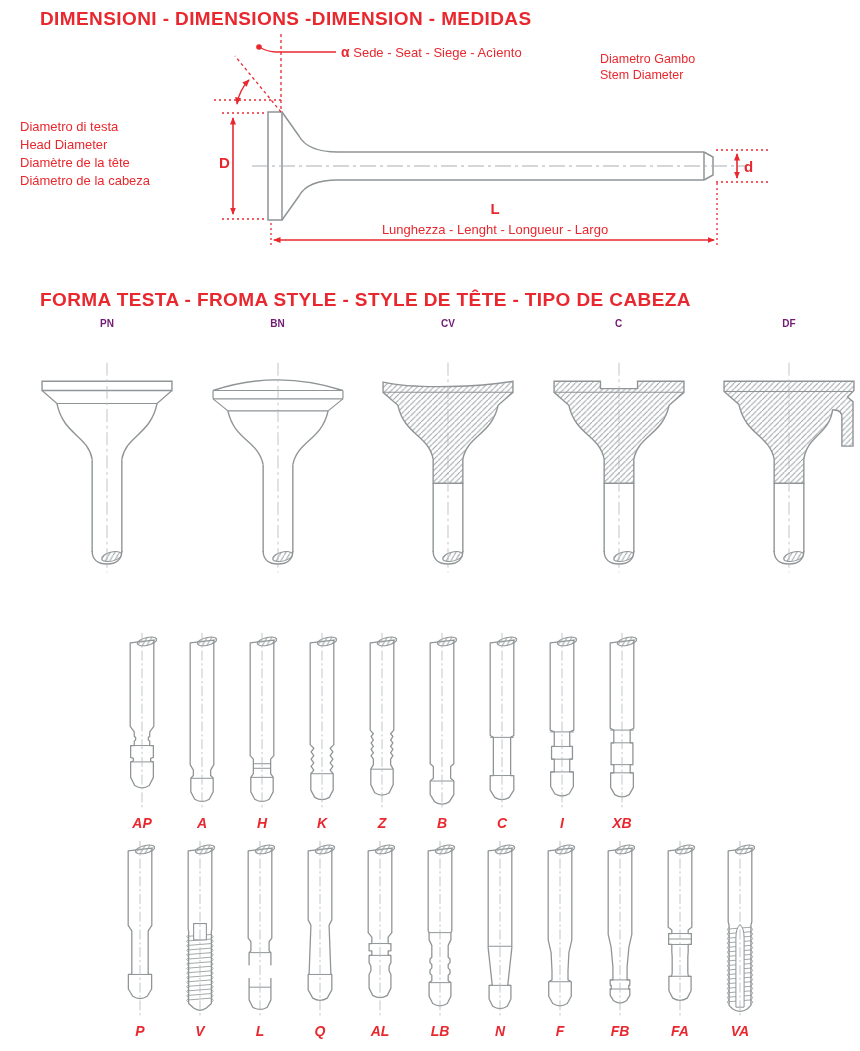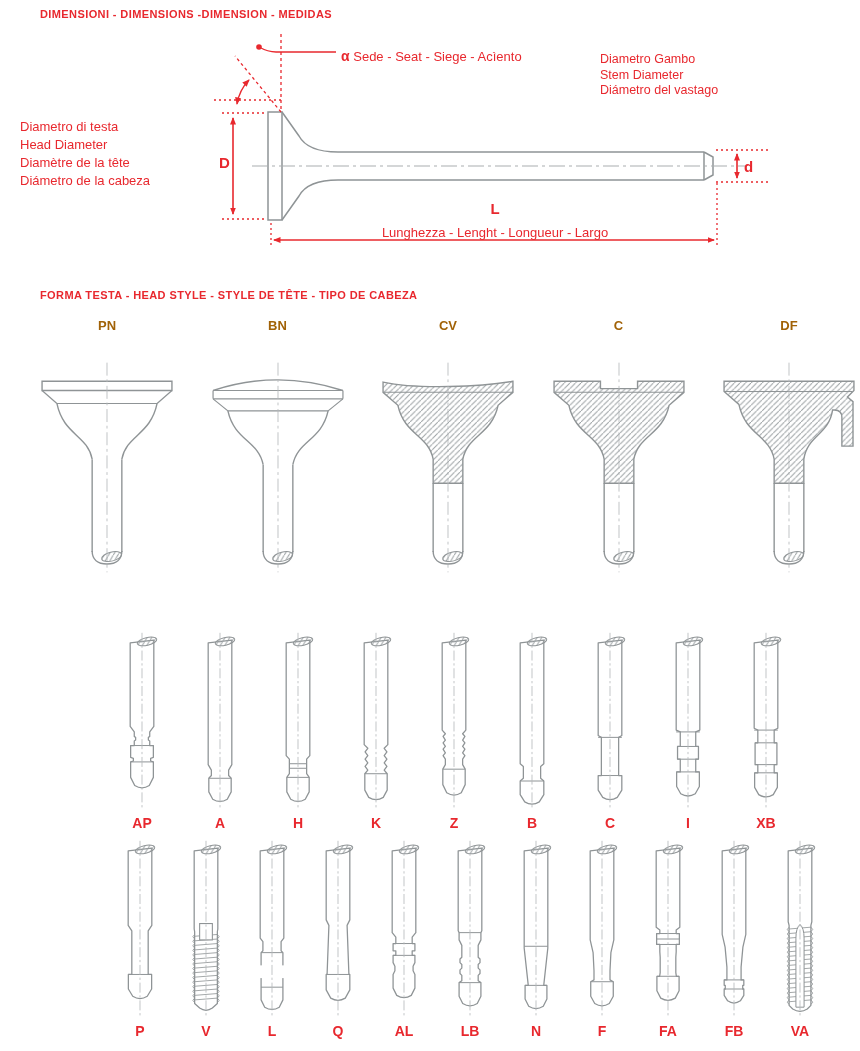--- a/index.html
+++ b/index.html
@@ -1,28 +1,28 @@
 <!DOCTYPE html>
 <html><head>
 <meta charset="utf-8">
 <style>
   html,body{margin:0;padding:0;background:#fff;}
   .page{position:relative;width:860px;height:1051px;background:#fff;overflow:hidden;
         font-family:"Liberation Sans","DejaVu Sans",sans-serif;}
-  .sec-title{position:absolute;left:40px;font-size:11px;font-weight:bold;
+  .sec-title{position:absolute;left:40px;font-size:19px;font-weight:bold;
              color:#e8282e;letter-spacing:.4px;white-space:nowrap;}
-  .red-note{color:#e8282e;font-size:13px;line-height:24px;white-space:nowrap;}
+  .red-note{color:#e8282e;font-size:13px;line-height:17px;white-space:nowrap;}
   .abs{position:absolute;}
   .r-align{}
   .c-align{text-align:center;}
   .sym{color:#e8282e;font-weight:bold;font-size:15px;}
   .heads-row{position:absolute;left:30px;top:318px;width:836px;display:flex;justify-content:space-between;}
   .head-col{width:154px;display:flex;flex-direction:column;align-items:center;}
-  .head-label{color:#a16207;font-weight:bold;font-size:13px;height:26px;}
-  .stem-row{position:absolute;display:flex;justify-content:space-between;}
+  .head-label{color:#701a75;font-weight:bold;font-size:10px;height:26px;}
+  .stem-row{position:absolute;display:flex;font-style:italic;}
   .stem-row1{left:112px;top:630px;width:684px;}
   .stem-row2{left:110px;top:838px;width:720px;}
   .stem-col{width:60px;display:flex;flex-direction:column;align-items:center;}
   .stem-label{color:#e8282e;font-weight:bold;font-size:14px;margin-top:3px;}
   svg{display:block;}
 </style>
 </head>
 <body>
 
 <svg width="0" height="0" style="position:absolute" aria-hidden="true">
@@ -85,27 +85,26 @@
     </div>
     <div class="abs red-note r-align" style="left:20px;top:118px;width:192px;line-height:18px;">
       <div>Diametro di testa</div>
       <div>Head Diameter</div>
       <div>Diamètre de la tête</div>
       <div>Diámetro de la cabeza</div>
     </div>
     <div class="abs red-note r-align" style="left:600px;top:52px;width:246px;line-height:15.5px;font-size:12.5px;">
       <div>Diametro Gambo</div>
       <div>Stem Diameter</div>
-      <div>Diámetro del vastago</div>
     </div>
     <div class="abs c-align" style="left:270px;top:200px;width:450px;color:#e8282e;font-weight:bold;font-size:15px;">L</div>
     <div class="abs red-note c-align" style="left:270px;top:221px;width:450px;">Lunghezza - Lenght - Longueur - Largo</div>
   </div>
 
-  <div class="sec-title" style="top:289px;">FORMA TESTA - HEAD STYLE - STYLE DE TÊTE - TIPO DE CABEZA</div>
+  <div class="sec-title" style="top:289px;">FORMA TESTA - FROMA STYLE - STYLE DE TÊTE - TIPO DE CABEZA</div>
   <div class="heads-row" id="heads-row">
       <div class="head-col">
         <div class="head-label">PN</div>
                    <div>
           <svg width="154" height="234" viewBox="0 0 166 252">
             <path d="M13,40 H153 V50 H13 Z" fill="none" stroke="#8f9496" stroke-width="1.5"></path>
          <path d="M13,50 L29,64 M153,50 L137,64 M29,64 H137" fill="none" stroke="#8f9496" stroke-width="1.3"></path>
          <path d="M29,64 C36,98 62,98 67,124 M137,64 C130,98 104,98 99,124" fill="none" stroke="#8f9496" stroke-width="1.5"></path>
             <line x1="67" y1="124" x2="67" y2="224" stroke="#8f9496" stroke-width="1.5"></line>
     <line x1="99" y1="124" x2="99" y2="224" stroke="#8f9496" stroke-width="1.5"></line>
@@ -394,42 +393,42 @@
             <line x1="20.6" y1="158" x2="45.4" y2="158" stroke="#8f9496" stroke-width="1.1"></line>
             <ellipse cx="38.5" cy="12.5" rx="11" ry="4.2" transform="rotate(-13 38.5 12.5)" fill="url(#hatch)" stroke="#8f9496" stroke-width="1.1"></ellipse>
             <line x1="33" y1="3" x2="33" y2="197" stroke="#b4b8ba" stroke-width=".9" stroke-dasharray="11 3 2.5 3"></line>
           </svg>
         </div>
                      <div class="stem-label">F</div>
       </div>
       <div class="stem-col">
         <div>
           <svg width="60" height="182" viewBox="0 0 66 200">
+            <path d="M20.0,14 L20.0,106 L23.2,120 L25.2,142 L25.2,156 L22.2,156 L22.2,162 L23.4,162 L23.4,166 L22.2,166 L22.2,173 L26.0,179 Q33,184 40.0,179 L43.8,173 L43.8,166 L42.6,166 L42.6,162 L43.8,162 L43.8,156 L40.8,156 L40.8,142 L42.8,120 L46.0,106 L46.0,11 Z" fill="#fff" stroke="#8f9496" stroke-width="1.4" stroke-linejoin="round"></path>
+            <line x1="22.2" y1="156" x2="43.8" y2="156" stroke="#8f9496" stroke-width="1.1"></line>
+            <line x1="22.2" y1="166" x2="43.8" y2="166" stroke="#8f9496" stroke-width="1.1"></line>
+            <ellipse cx="38.5" cy="12.5" rx="11" ry="4.2" transform="rotate(-13 38.5 12.5)" fill="url(#hatch)" stroke="#8f9496" stroke-width="1.1"></ellipse>
+            <line x1="33" y1="3" x2="33" y2="197" stroke="#b4b8ba" stroke-width=".9" stroke-dasharray="11 3 2.5 3"></line>
+          </svg>
+        </div>
+                     <div class="stem-label">FB</div>
+      </div>
+      <div class="stem-col">
+        <div>
+          <svg width="60" height="182" viewBox="0 0 66 200">
             <path d="M20.0,14 L20.0,98 L24.0,101 L24.0,105 L20.5,105 L20.5,117 L24.0,117 L24.0,125 L24.4,131 L24.4,148 L23.8,152 L20.8,152 L20.8,168 L25.0,176 Q33,181 41.0,176 L45.2,168 L45.2,152 L42.2,152 L41.6,148 L41.6,131 L42.0,125 L42.0,117 L45.5,117 L45.5,105 L42.0,105 L42.0,101 L46.0,98 L46.0,11 Z" fill="#fff" stroke="#8f9496" stroke-width="1.4" stroke-linejoin="round"></path>
             <line x1="20.5" y1="105" x2="45.5" y2="105" stroke="#8f9496" stroke-width="1.1"></line>
             <line x1="20.5" y1="111" x2="45.5" y2="111" stroke="#8f9496" stroke-width="1.1"></line>
             <line x1="20.5" y1="117" x2="45.5" y2="117" stroke="#8f9496" stroke-width="1.1"></line>
             <line x1="20.8" y1="152" x2="45.2" y2="152" stroke="#8f9496" stroke-width="1.1"></line>
             <ellipse cx="38.5" cy="12.5" rx="11" ry="4.2" transform="rotate(-13 38.5 12.5)" fill="url(#hatch)" stroke="#8f9496" stroke-width="1.1"></ellipse>
             <line x1="33" y1="3" x2="33" y2="197" stroke="#b4b8ba" stroke-width=".9" stroke-dasharray="11 3 2.5 3"></line>
           </svg>
         </div>
                      <div class="stem-label">FA</div>
-      </div>
-      <div class="stem-col">
-        <div>
-          <svg width="60" height="182" viewBox="0 0 66 200">
-            <path d="M20.0,14 L20.0,106 L23.2,120 L25.2,142 L25.2,156 L22.2,156 L22.2,162 L23.4,162 L23.4,166 L22.2,166 L22.2,173 L26.0,179 Q33,184 40.0,179 L43.8,173 L43.8,166 L42.6,166 L42.6,162 L43.8,162 L43.8,156 L40.8,156 L40.8,142 L42.8,120 L46.0,106 L46.0,11 Z" fill="#fff" stroke="#8f9496" stroke-width="1.4" stroke-linejoin="round"></path>
-            <line x1="22.2" y1="156" x2="43.8" y2="156" stroke="#8f9496" stroke-width="1.1"></line>
-            <line x1="22.2" y1="166" x2="43.8" y2="166" stroke="#8f9496" stroke-width="1.1"></line>
-            <ellipse cx="38.5" cy="12.5" rx="11" ry="4.2" transform="rotate(-13 38.5 12.5)" fill="url(#hatch)" stroke="#8f9496" stroke-width="1.1"></ellipse>
-            <line x1="33" y1="3" x2="33" y2="197" stroke="#b4b8ba" stroke-width=".9" stroke-dasharray="11 3 2.5 3"></line>
-          </svg>
-        </div>
-                     <div class="stem-label">FB</div>
       </div>
       <div class="stem-col">
         <div>
           <svg width="60" height="182" viewBox="0 0 66 200">
             <path d="M20.0,14 L20.0,92 L21.0,96 L21.0,184 L25.0,188 Q33,193 41.0,188 L45.0,184 L45.0,96 L46.0,92 L46.0,11 Z" fill="#fff" stroke="#8f9496" stroke-width="1.4" stroke-linejoin="round"></path>
             <line x1="21" y1="100" x2="45" y2="98" stroke="#8f9496" stroke-width=".9"></line>
             <line x1="21" y1="105" x2="45" y2="103" stroke="#8f9496" stroke-width=".9"></line>
             <line x1="21" y1="110" x2="45" y2="108" stroke="#8f9496" stroke-width=".9"></line>
             <line x1="21" y1="115" x2="45" y2="113" stroke="#8f9496" stroke-width=".9"></line>
             <line x1="21" y1="120" x2="45" y2="118" stroke="#8f9496" stroke-width=".9"></line>

